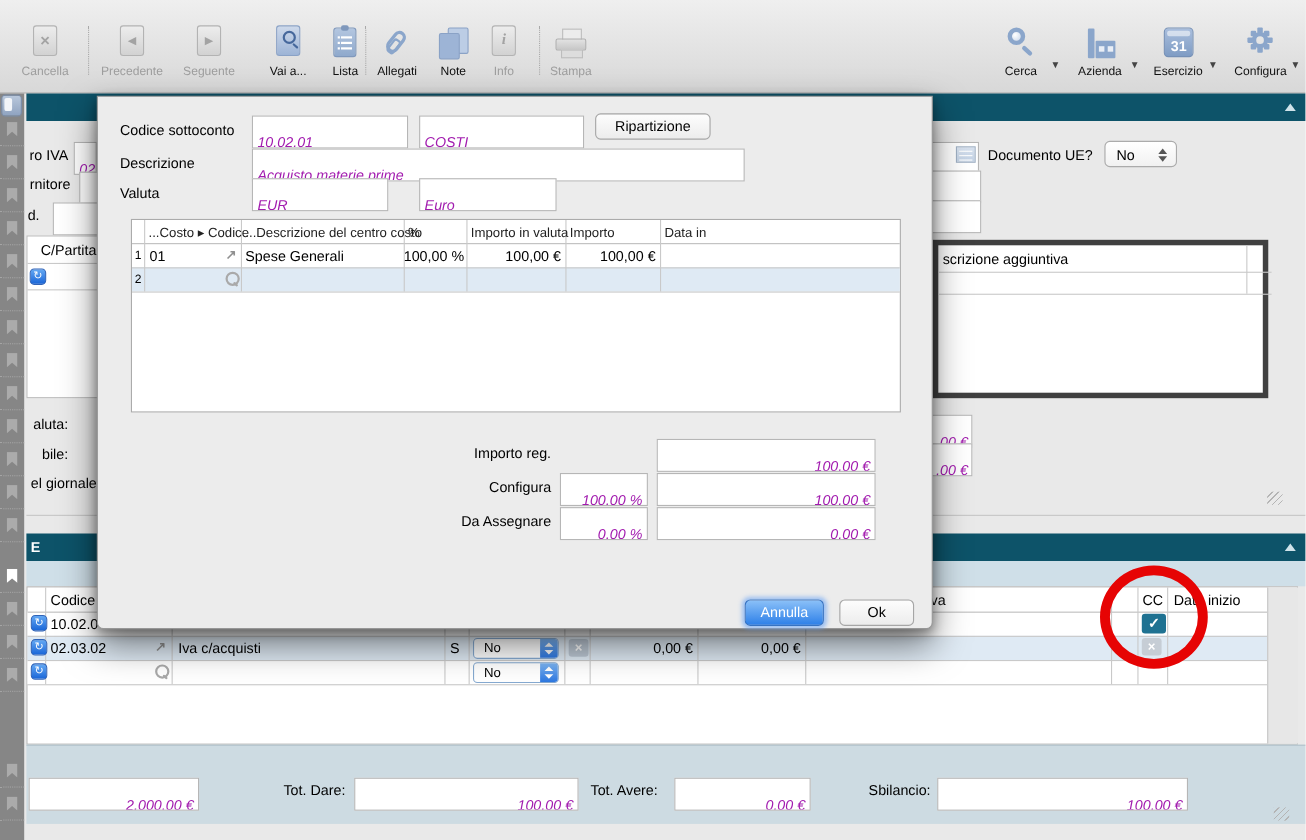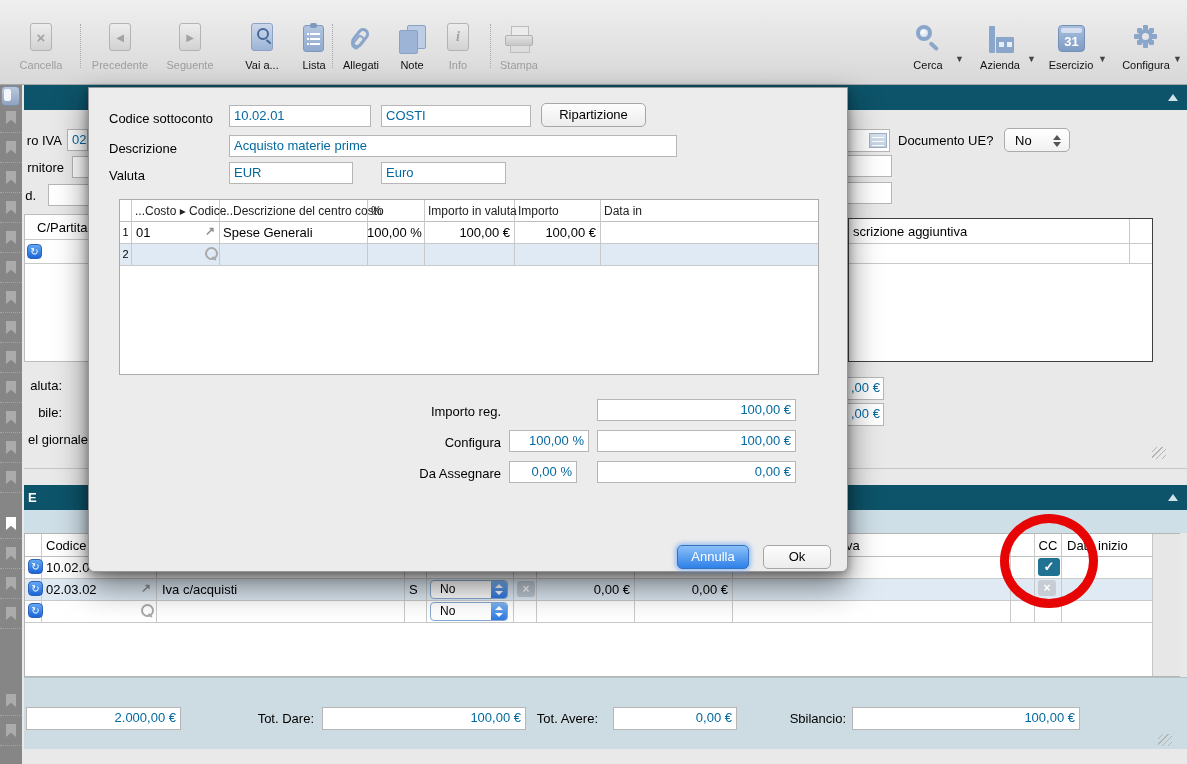--- a/index.html
+++ b/index.html
@@ -46,21 +46,21 @@
   .gear-ring{position:absolute;left:5px;top:5px;width:12px;height:12px;border:4px solid #8ba6cb;border-radius:50%;box-sizing:border-box;}
   .sp{position:absolute;width:5px;height:5px;background:#8ba6cb;border-radius:1px;}
   
   #sidebar{position:absolute;left:0;top:85px;width:22px;height:679px;background:#868686;}
   .sb-toggle{position:absolute;left:1px;top:1px;width:19px;height:20px;background:linear-gradient(#b9c8dc,#8fa3c0);border:1px solid #7b8da8;border-radius:4px;box-sizing:border-box;}
   .sb-toggle::before{content:"";position:absolute;left:2px;top:2px;width:7px;height:12px;background:#f2f5f9;border-radius:2px;}
   .bm{position:absolute;left:0;width:22px;height:30px;display:flex;align-items:center;justify-content:center;border-bottom:1px dotted #a5a5a5;box-sizing:border-box;}
   .bm-g{width:10px;height:13px;background:#ababab;clip-path:polygon(0 0,100% 0,100% 100%,50% 68%,0 100%);}
   .bm.on .bm-g{background:#ffffff;}
   
-  .fld{position:absolute;background:#fff;border:1px solid #b6b6b6;font-size:13px;line-height:20px;padding:0 4px;box-sizing:border-box;color:#0369a1;white-space:nowrap;overflow:hidden;}
+  .fld{position:absolute;background:#fff;border:1px solid #b6b6b6;font-size:13px;line-height:20px;padding:14px 4px;box-sizing:border-box;color:#a21caf;white-space:nowrap;overflow:hidden;font-style:italic;}
   .fld.r{text-align:right;}
   .lbl{position:absolute;font-size:13px;color:#000;white-space:nowrap;}
   .lbl.r{text-align:right;}
   .sechdr{position:absolute;height:25px;background:#0d5369;}
   .collapse{position:absolute;right:9px;top:9px;width:0;height:0;border-left:5px solid transparent;border-right:5px solid transparent;border-bottom:7px solid #cfe3ea;}
   .sec-title{position:absolute;left:4px;top:5px;color:#fff;font-size:13px;font-weight:bold;}
   .vline{position:absolute;width:0;border-left:1px solid #c9c9c9;}
   .hline{position:absolute;height:0;border-top:1px solid #c9c9c9;}
   .grip{position:absolute;width:14px;height:12px;background:repeating-linear-gradient(135deg,transparent 0 3px,#b4b4b4 3px 4px);}
   .rowbtn{position:absolute;width:15px;height:15px;border-radius:4px;background:linear-gradient(#63a8f3,#1a66d8);border:1px solid #2f63b8;color:#fff;font-size:10px;line-height:13px;text-align:center;box-sizing:border-box;}
@@ -302,21 +302,21 @@
 
   <div class="fld" style="left:844px;top:129px;width:46px;height:23px"></div>
   <div class="calmini" style="left:869px;top:133px"></div>
   <div class="lbl" style="left:898px;top:133px">Documento UE?</div>
   <div class="uesel" style="left:1004px;top:128px">
       <span class="st">No</span>
     </div>
   <div class="fld" style="left:844px;top:155px;width:48px;height:22px"></div>
   <div class="fld" style="left:844px;top:182px;width:48px;height:22px"></div>
 
-  <div class="abs" style="left:848px;top:218px;width:305px;height:144px;background:#fff;border:1px solid #404040;box-sizing:border-box">
+  <div class="abs" style="left:848px;top:218px;width:305px;height:144px;background:#fff;border:5px solid #404040;box-sizing:border-box">
     <div class="lbl" style="left:4px;top:5px">scrizione aggiuntiva</div>
     <div class="hline" style="left:0;top:24px;width:303px"></div>
     <div class="hline" style="left:0;top:44px;width:303px"></div>
     <div class="vline" style="left:280px;top:0;height:44px"></div>
   </div>
 
   <div class="fld r" style="left:846px;top:377px;width:38px;height:23px">,00 €</div>
   <div class="fld r" style="left:846px;top:403px;width:38px;height:23px">,00 €</div>
   <div class="grip" style="left:1152px;top:447px"></div>
   <div class="hline" style="left:24px;top:468px;width:1163px;border-color:#c6c6c6"></div>
@@ -432,21 +432,21 @@
       <div class="cell-txt" style="left:0;top:48px;width:11px;text-align:center;font-size:11px">2</div>
       <div class="minimag" style="left:85px;top:47px"></div>
     </div>
 
     <div class="lbl r" style="left:272px;top:316px;width:140px">Importo reg.</div>
     <div class="fld r" style="left:508px;top:311px;width:199px;height:22px">100,00 €</div>
     <div class="lbl r" style="left:272px;top:347px;width:140px">Configura</div>
     <div class="fld r" style="left:420px;top:342px;width:80px;height:22px">100,00 %</div>
     <div class="fld r" style="left:508px;top:342px;width:199px;height:22px">100,00 €</div>
     <div class="lbl r" style="left:272px;top:378px;width:140px">Da Assegnare</div>
-    <div class="fld r" style="left:420px;top:373px;width:68px;height:22px">0,00 %</div>
+    <div class="fld r" style="left:420px;top:373px;width:80px;height:22px">0,00 %</div>
     <div class="fld r" style="left:508px;top:373px;width:199px;height:22px">0,00 €</div>
 
     <div class="btn-blue" style="left:588px;top:457px;width:72px;height:24px;line-height:22px">Annulla</div>
     <div class="btn-plain" style="left:674px;top:457px;width:68px;height:24px;line-height:22px">Ok</div>
   </div>
 
   <div class="red-circle"></div>
 
 </div>
 

